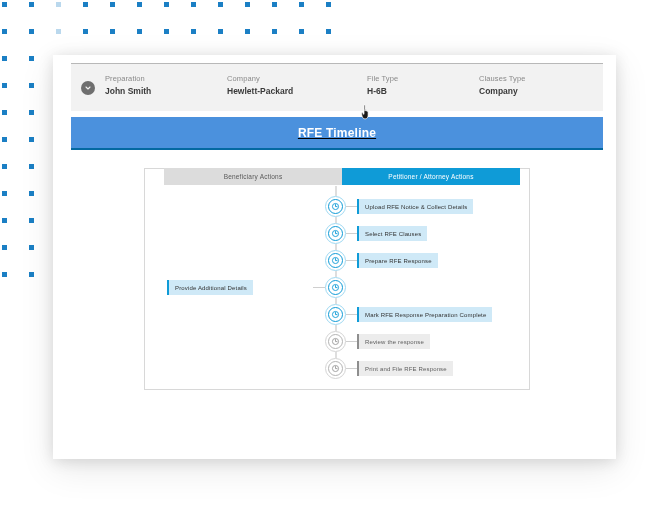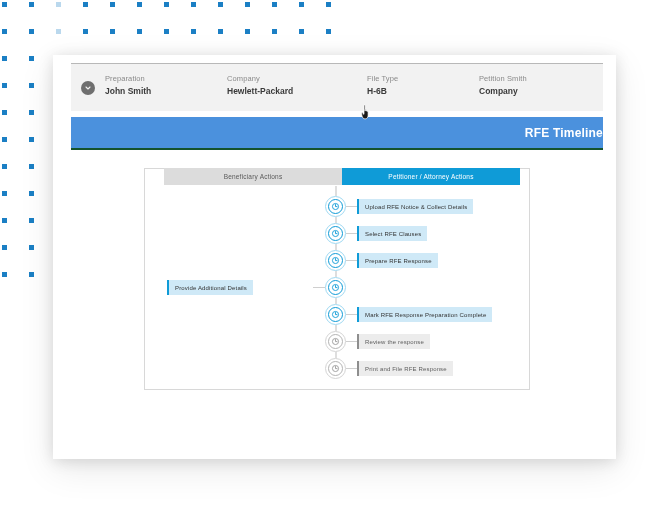--- a/index.html
+++ b/index.html
@@ -98,24 +98,25 @@
   .f3 { left: 408px; }
 
   
   #title-bar {
     position: absolute;
     left: 0;
     top: 54px;
     right: 0;
     height: 31px;
     background: #4b91dd;
-    border-bottom: 2px solid #14532d;
+    border-bottom: 2px solid #0369a1;
     display: flex;
     align-items: center;
-    justify-content: flex-end;
+    justify-content: center;
+    text-decoration: underline;
   }
   #title-text {
     color: #ffffff;
     font-size: 12px;
     font-weight: bold;
     letter-spacing: 0.2px;
   }
 
   
   #timeline-panel {
@@ -421,21 +422,21 @@
       </div>
       <div class="summary-field f1">
         <div class="summary-label">Company</div>
         <div class="summary-value">Hewlett-Packard</div>
       </div>
       <div class="summary-field f2">
         <div class="summary-label">File Type</div>
         <div class="summary-value">H-6B</div>
       </div>
       <div class="summary-field f3">
-        <div class="summary-label">Petition Smith</div>
+        <div class="summary-label">Clauses Type</div>
         <div class="summary-value">Company</div>
       </div>
     </div>
 
     <div id="title-bar">
       <span id="title-text">RFE Timeline</span>
     </div>
 
     <div id="timeline-panel">
       <div id="tabs">

